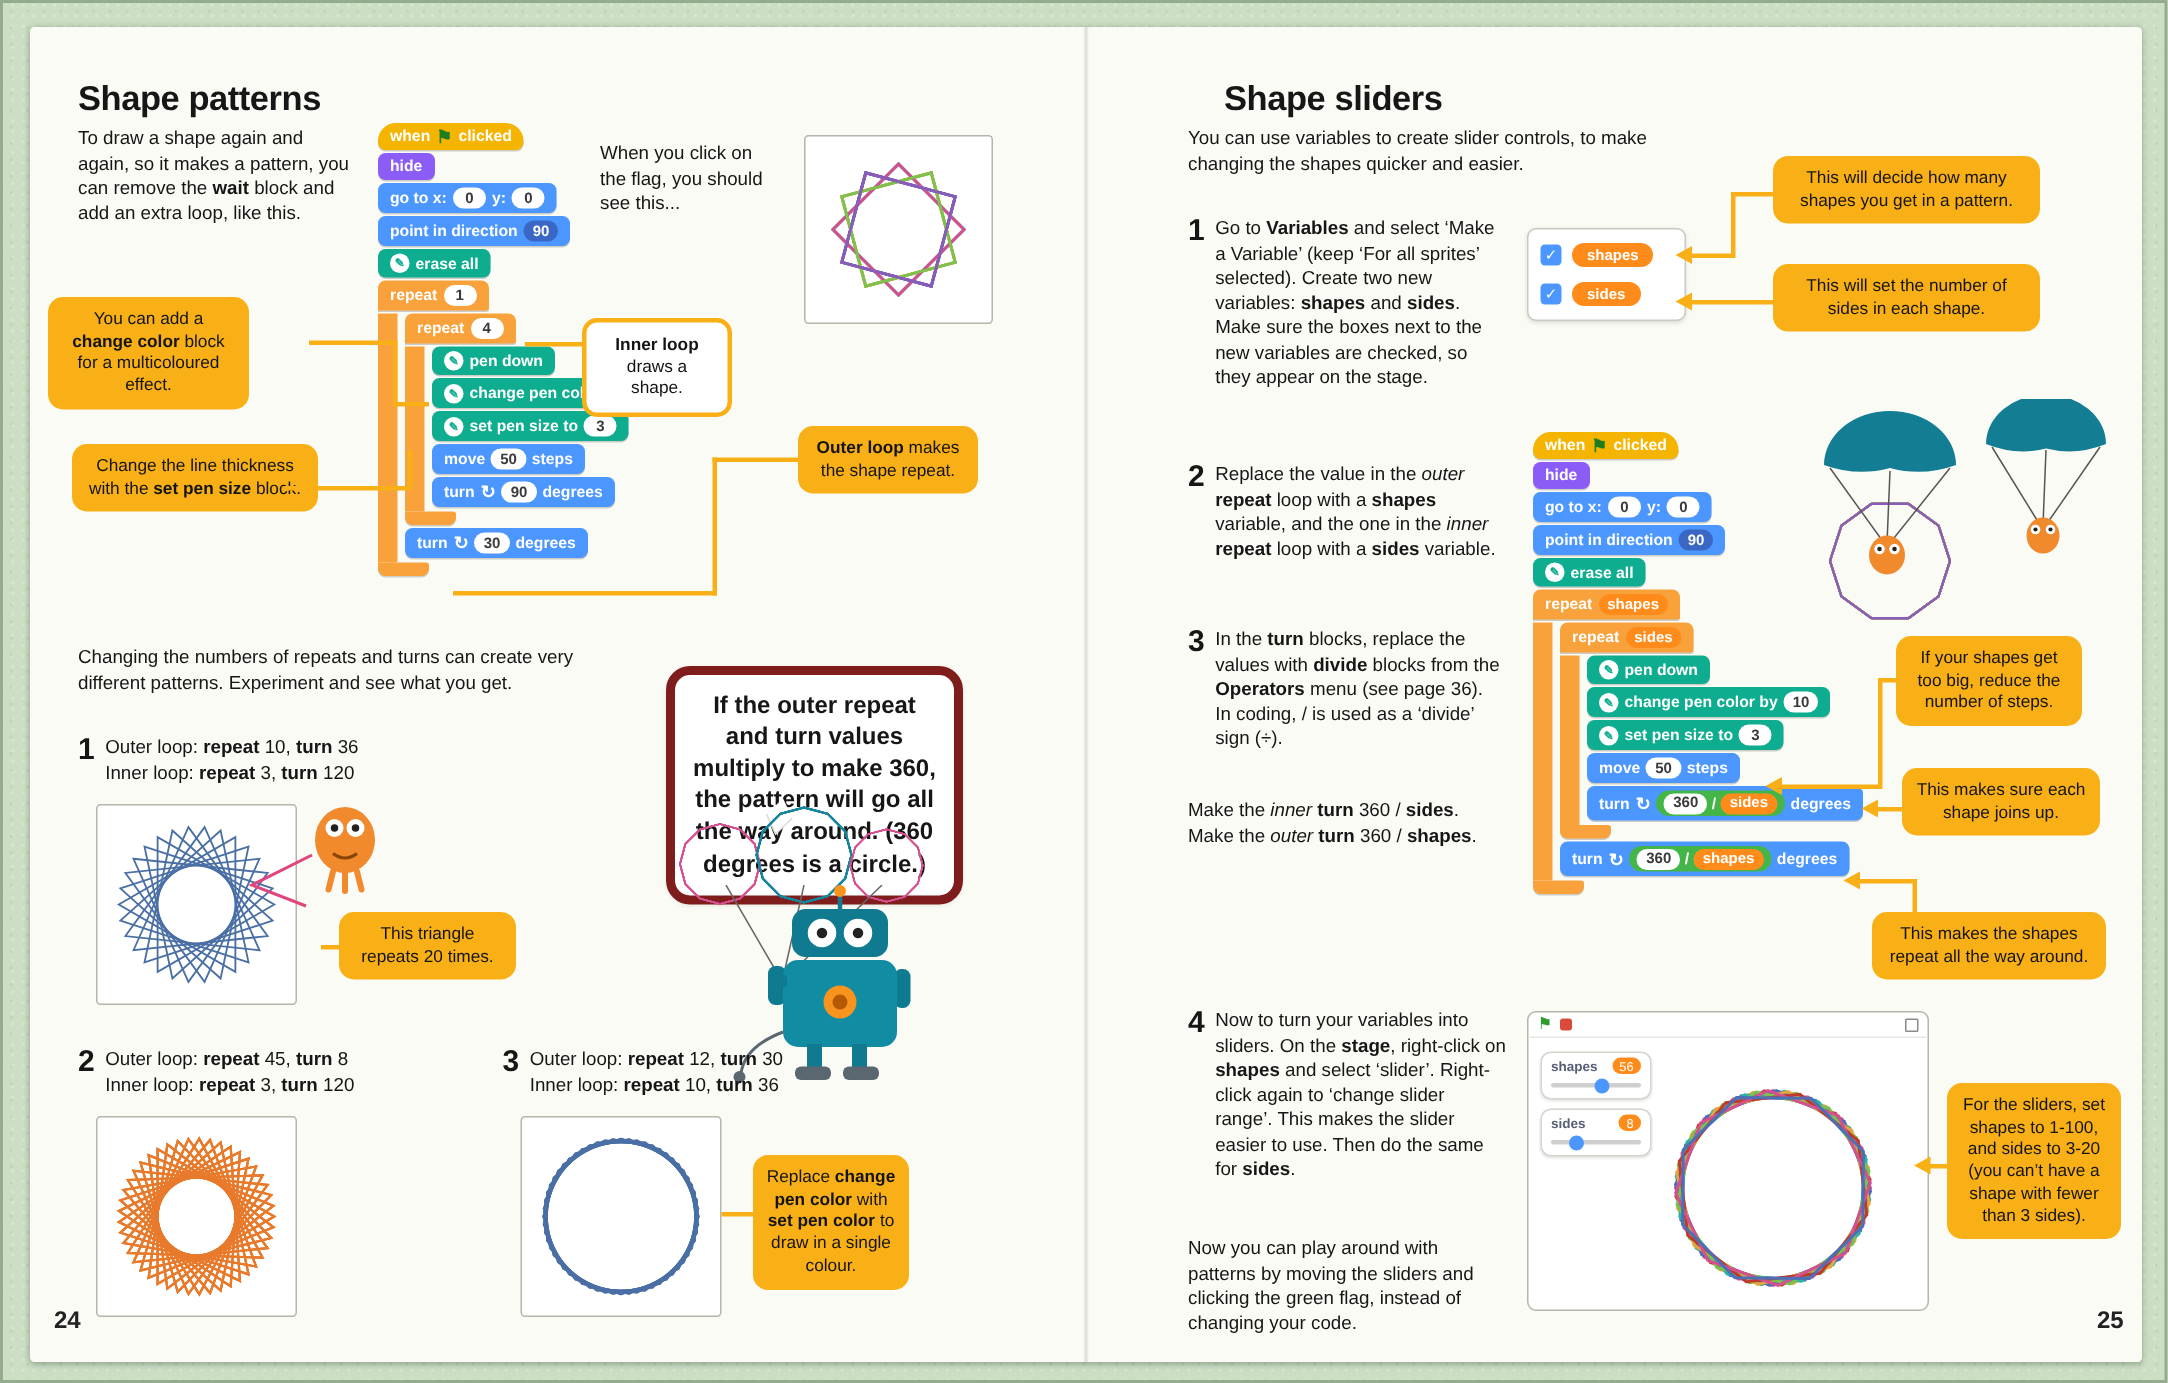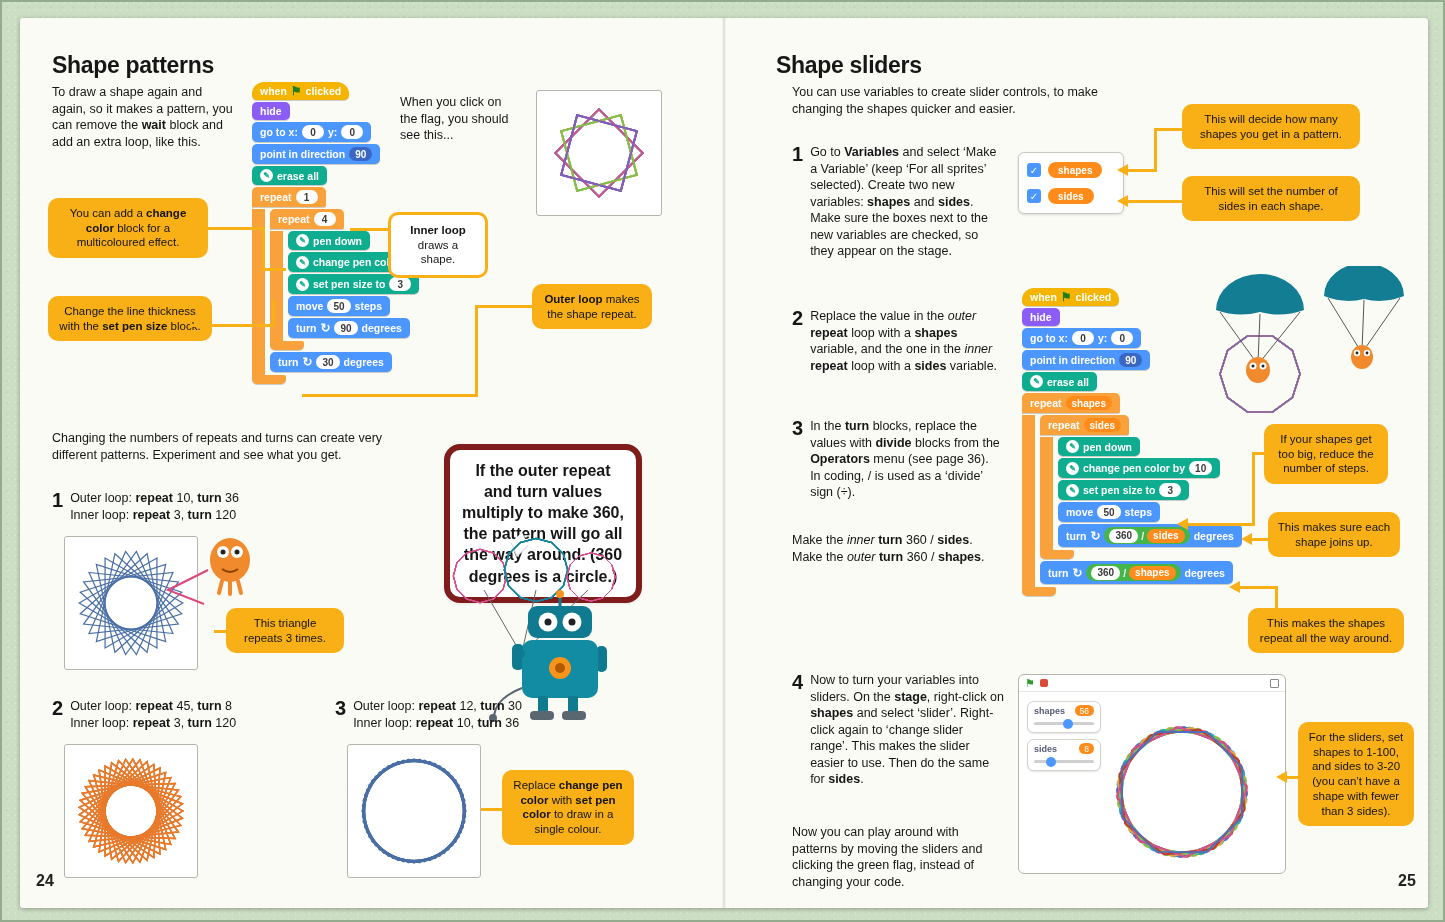--- a/index.html
+++ b/index.html
@@ -158,21 +158,21 @@
             <polygon points="-46.0,0.0 -0.0,-46.0 46.0,-0.0 0.0,46.0" fill="none" stroke="#2bb3a8" stroke-width="2"></polygon>
             <polygon points="-39.8,-23.0 23.0,-39.8 39.8,23.0 -23.0,39.8" fill="none" stroke="#e8a33d" stroke-width="2"></polygon>
             <polygon points="-23.0,-39.8 39.8,-23.0 23.0,39.8 -39.8,23.0" fill="none" stroke="#4c6fb5" stroke-width="2"></polygon>
             <polygon points="-0.0,-46.0 46.0,-0.0 0.0,46.0 -46.0,0.0" fill="none" stroke="#d6508f" stroke-width="2"></polygon>
             <polygon points="23.0,-39.8 39.8,23.0 -23.0,39.8 -39.8,-23.0" fill="none" stroke="#7bc24e" stroke-width="2"></polygon>
             <polygon points="39.8,-23.0 23.0,39.8 -39.8,23.0 -23.0,-39.8" fill="none" stroke="#8a5bb8" stroke-width="2"></polygon>
           </svg>
         </div>
 </div>
 
-<div class="abs callout" style="left:28px;top:180px;width:160px">You can add a <b>change color</b> block for a multicoloured effect.</div>
+<div class="abs callout" style="left:12px;top:180px;width:134px">You can add a <b>change color</b> block for a multicoloured effect.</div>
 <div class="abs callout" style="left:28px;top:278px;width:164px">Change the line thickness with the <b>set pen size</b> block.</div>
 <div class="abs callout white" style="left:368px;top:194px;width:100px"><b>Inner loop</b> draws a shape.</div>
 <div class="abs callout" style="left:512px;top:266px;width:120px"><b>Outer loop</b> makes the shape repeat.</div>
 
 <span class="conn" style="left:186px;top:209px;width:58px;height:3px"></span>
 <span class="conn" style="left:242px;top:209px;width:3px;height:44px"></span>
 <span class="conn" style="left:242px;top:250px;width:24px;height:3px"></span>
 <span class="conn" style="left:170px;top:306px;width:84px;height:3px"></span>
 <span class="conn" style="left:252px;top:282px;width:3px;height:27px"></span>
 <span class="conn" style="left:330px;top:210px;width:38px;height:3px"></span>
@@ -213,21 +213,21 @@
   <ellipse cx="26" cy="30" rx="20" ry="22" fill="#F1892D"></ellipse>
   <circle cx="19" cy="22" r="6" fill="#fff"></circle>
         <circle cx="19" cy="22" r="2.5" fill="#222"></circle>
   <circle cx="33" cy="22" r="6" fill="#fff"></circle>
         <circle cx="33" cy="22" r="2.5" fill="#222"></circle>
   <path d="M18,39 Q26,45 34,39" stroke="#8a4400" fill="none" stroke-width="2"></path>
   <line x1="18" y1="51" x2="15" y2="63" stroke="#F1892D" stroke-width="4" stroke-linecap="round"></line>
   <line x1="26" y1="52" x2="26" y2="64" stroke="#F1892D" stroke-width="4" stroke-linecap="round"></line>
   <line x1="34" y1="51" x2="37" y2="63" stroke="#F1892D" stroke-width="4" stroke-linecap="round"></line>
 </svg>
-<div class="abs callout" style="left:206px;top:590px;width:118px">This triangle repeats 3 times.</div>
+<div class="abs callout" style="left:206px;top:590px;width:118px">This triangle repeats 20 times.</div>
 <span class="conn" style="left:194px;top:612px;width:14px;height:3px"></span>
 
 <div class="abs bubble" style="left:424px;top:426px;width:198px">If the outer repeat and turn values multiply to make 360, the pattern will go all the way around. (360 degrees is a circle.)</div>
 <div class="bubble-tail" style="left:492px;top:519px"></div>
 
 <div class="abs" style="left:428px;top:514px;width:212px;height:200px">
   <div class="pattern abs" style="left:0;top:12px;width:64px;height:64px">
           <svg viewBox="-60 -60 120 120">
             <polygon points="50.0,0.0 43.3,25.0 25.0,43.3 0.0,50.0 -25.0,43.3 -43.3,25.0 -50.0,0.0 -43.3,-25.0 -25.0,-43.3 -0.0,-50.0 25.0,-43.3 43.3,-25.0" fill="none" stroke="#d6508f" stroke-width="2"></polygon>
             <polygon points="43.3,25.0 25.0,43.3 0.0,50.0 -25.0,43.3 -43.3,25.0 -50.0,0.0 -43.3,-25.0 -25.0,-43.3 -0.0,-50.0 25.0,-43.3 43.3,-25.0 50.0,-0.0" fill="none" stroke="#d6508f" stroke-width="2"></polygon>
@@ -360,26 +360,26 @@
             <polygon points="-44.2,25.5 -50.7,-5.3 -37.9,-34.1 -10.6,-49.9 20.7,-46.6 44.2,-25.5 50.7,5.3 37.9,34.1 10.6,49.9 -20.7,46.6" fill="none" stroke="#4a6fa5" stroke-width="1.2"></polygon>
             <polygon points="-51.0,0.0 -41.3,-30.0 -15.8,-48.5 15.8,-48.5 41.3,-30.0 51.0,-0.0 41.3,30.0 15.8,48.5 -15.8,48.5 -41.3,30.0" fill="none" stroke="#4a6fa5" stroke-width="1.2"></polygon>
             <polygon points="-44.2,-25.5 -20.7,-46.6 10.6,-49.9 37.9,-34.1 50.7,-5.3 44.2,25.5 20.7,46.6 -10.6,49.9 -37.9,34.1 -50.7,5.3" fill="none" stroke="#4a6fa5" stroke-width="1.2"></polygon>
             <polygon points="-25.5,-44.2 5.3,-50.7 34.1,-37.9 49.9,-10.6 46.6,20.7 25.5,44.2 -5.3,50.7 -34.1,37.9 -49.9,10.6 -46.6,-20.7" fill="none" stroke="#4a6fa5" stroke-width="1.2"></polygon>
             <polygon points="-0.0,-51.0 30.0,-41.3 48.5,-15.8 48.5,15.8 30.0,41.3 0.0,51.0 -30.0,41.3 -48.5,15.8 -48.5,-15.8 -30.0,-41.3" fill="none" stroke="#4a6fa5" stroke-width="1.2"></polygon>
             <polygon points="25.5,-44.2 46.6,-20.7 49.9,10.6 34.1,37.9 5.3,50.7 -25.5,44.2 -46.6,20.7 -49.9,-10.6 -34.1,-37.9 -5.3,-50.7" fill="none" stroke="#4a6fa5" stroke-width="1.2"></polygon>
             <polygon points="44.2,-25.5 50.7,5.3 37.9,34.1 10.6,49.9 -20.7,46.6 -44.2,25.5 -50.7,-5.3 -37.9,-34.1 -10.6,-49.9 20.7,-46.6" fill="none" stroke="#4a6fa5" stroke-width="1.2"></polygon>
           </svg>
         </div>
 </div>
-<div class="abs callout" style="left:482px;top:752px;width:132px">Replace <b>change pen color</b> with <b>set pen color</b> to draw in a single colour.</div>
+<div class="abs callout" style="left:482px;top:752px;width:104px">Replace <b>change pen color</b> with <b>set pen color</b> to draw in a single colour.</div>
 <span class="conn" style="left:461px;top:790px;width:21px;height:3px"></span>
 
 <div class="abs pagenum" style="left:16px;top:854px">24</div>
 
-<h1 class="abs title" style="left:756px;top:34px">Shape sliders</h1>
+<h1 class="abs title" style="left:796px;top:34px">Shape sliders</h1>
 <p class="abs body" style="left:772px;top:66px;width:348px">You can use variables to create slider controls, to make changing the shapes quicker and easier.</p>
 
 <div class="abs step" style="left:772px;top:126px;width:208px">
   <span class="exnum">1</span>
   <span class="body">Go to <b>Variables</b> and select ‘Make a Variable’ (keep ‘For all sprites’ selected). Create two new variables: <b>shapes</b> and <b>sides</b>. Make sure the boxes next to the new variables are checked, so they appear on the stage.</span>
 </div>
 
 <div class="abs varpanel" style="left:998px;top:134px;width:106px">
   <div class="varrow">
     <span class="chk">✓</span>

